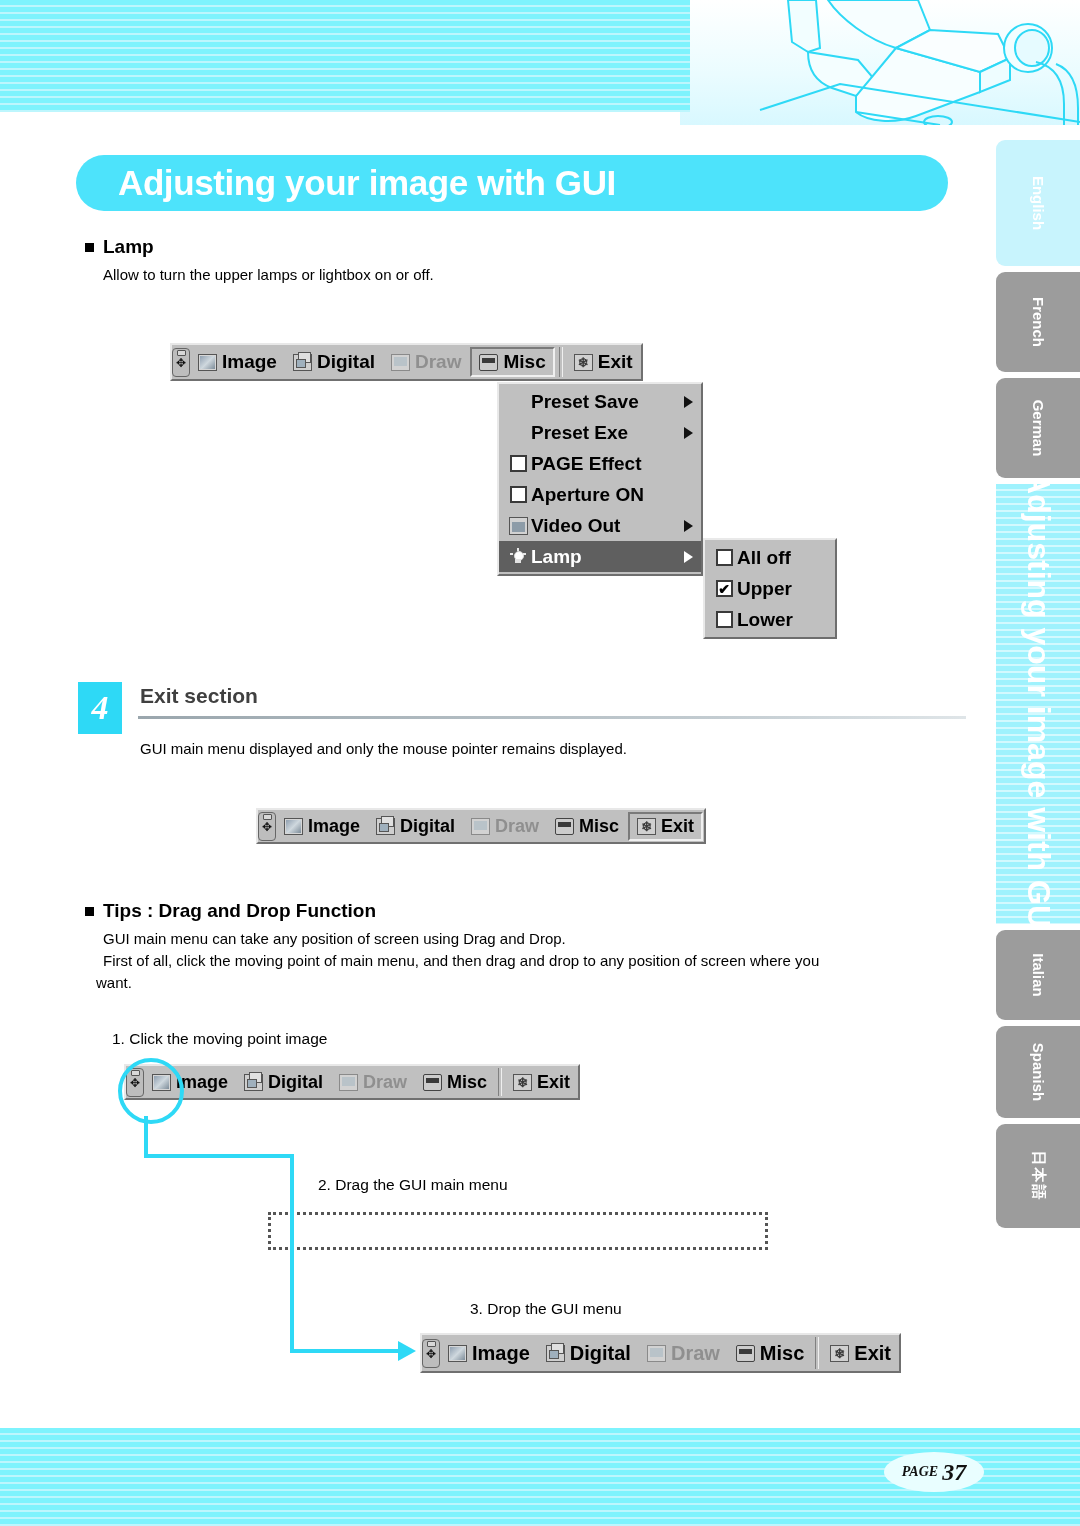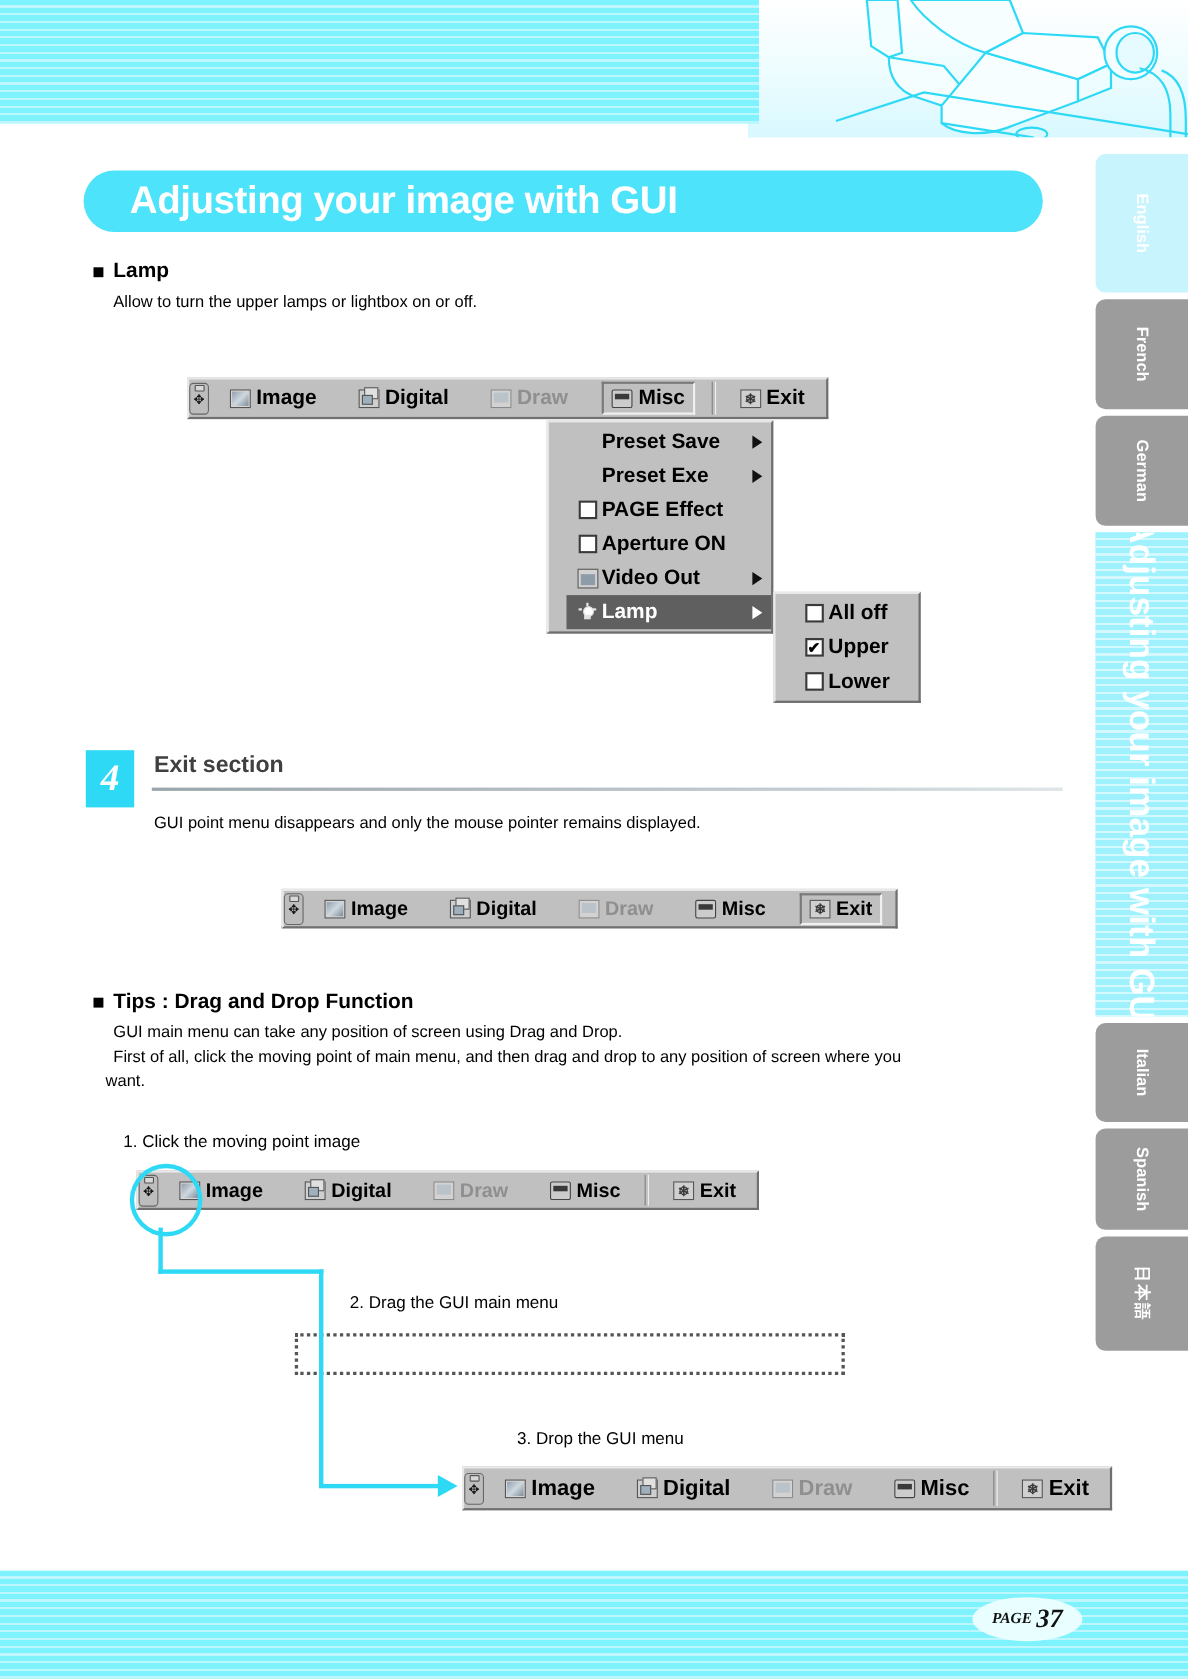--- a/index.html
+++ b/index.html
@@ -77,21 +77,21 @@
     border-top:2px solid #e8e8e8;
     border-left:2px solid #e8e8e8;
     border-right:2px solid #707070;
     border-bottom:2px solid #707070;
     display:flex;align-items:center;
     box-sizing:border-box;
     font-family:"Liberation Sans", sans-serif;
   }
   .gui-bar .item{
     display:flex;align-items:center;gap:5px;
-    padding:2px 7px;margin:0 12px;
+    padding:2px 7px;margin:0 1px;
     font-weight:bold;color:#000;white-space:nowrap;
     box-sizing:border-box;
   }
   .gui-bar .item.disabled{color:#8f8f8f;}
   .gui-bar .item.pressed{
     border-top:2px solid #7a7a7a;
     border-left:2px solid #7a7a7a;
     border-right:2px solid #f0f0f0;
     border-bottom:2px solid #f0f0f0;
   }
@@ -151,21 +151,21 @@
   .menu{
     position:absolute;background:#c0c0c0;
     border-top:2px solid #e9e9e9;border-left:2px solid #e9e9e9;
     border-right:2px solid #6e6e6e;border-bottom:2px solid #6e6e6e;
     box-sizing:border-box;padding:2px 0;
     font-family:"Liberation Sans", sans-serif;
   }
   .menu .mi{
     display:flex;align-items:center;height:31px;
     padding:0 8px 0 6px;color:#000;font-size:19px;font-weight:bold;
-    white-space:nowrap;box-sizing:border-box;margin-left:16px;
+    white-space:nowrap;box-sizing:border-box;
   }
   .menu .mi.sel{background:#5f5f5f;color:#ffffff;}
   .menu .mi .gutter{width:26px;flex:none;display:flex;align-items:center;justify-content:center;}
   .menu .mi .txt{flex:1;}
   .menu .mi .arr{
     width:0;height:0;flex:none;margin-left:14px;
     border-left:9px solid #111;border-top:6px solid transparent;border-bottom:6px solid transparent;
   }
   .menu .mi.sel .arr{border-left-color:#fff;}
   .cb{
@@ -376,21 +376,21 @@
         </span>
       <span class="txt">Lower</span>
     </div>
   </div>
 
   <div class="sec" style="left:78px;top:682px;width:900px;height:56px;">
     <div class="num">4</div>
     <div class="label">Exit section</div>
     <div class="rule"></div>
   </div>
-  <div class="para" style="left:140px;top:738px;">GUI point menu disappears and only the mouse pointer remains displayed.</div>
+  <div class="para" style="left:140px;top:738px;">GUI main menu displayed and only the mouse pointer remains displayed.</div>
 
   <div class="gui-bar" style="left:256px;top:808px;height:36px;font-size:18px;">
     <div class="handle">
       <div class="cap"></div>
         <div class="cross">✥</div>
     </div>
     <div class="item">
       <span class="ico ico-image"></span>
       <span>Image</span>
     </div>

